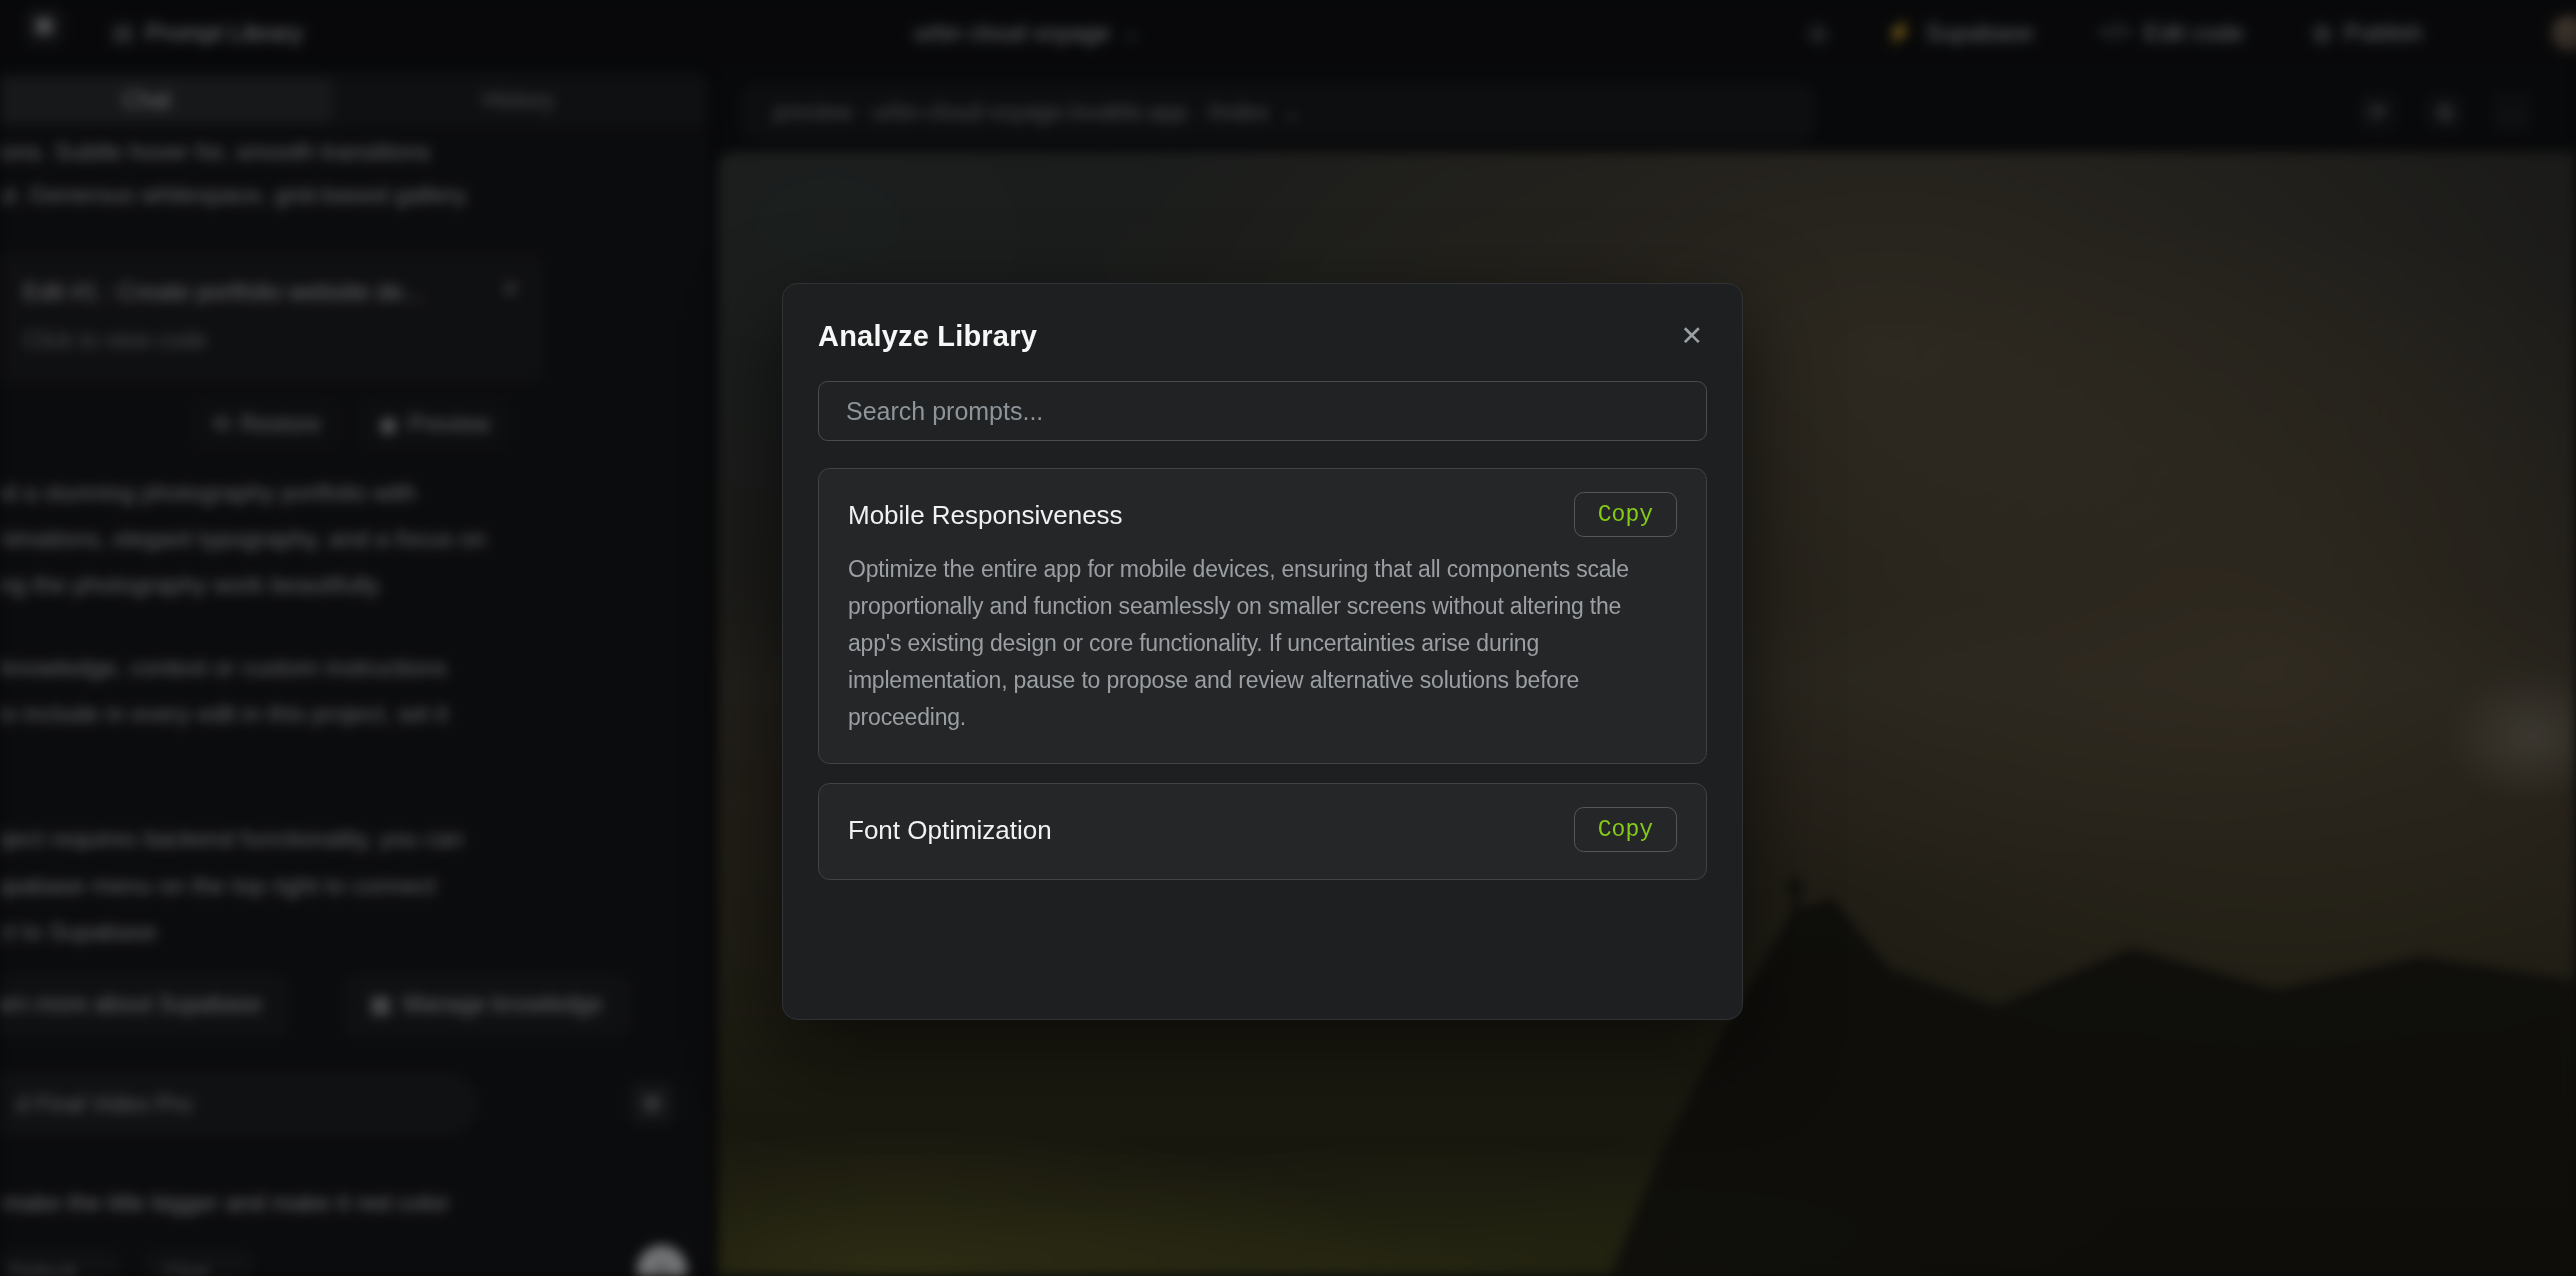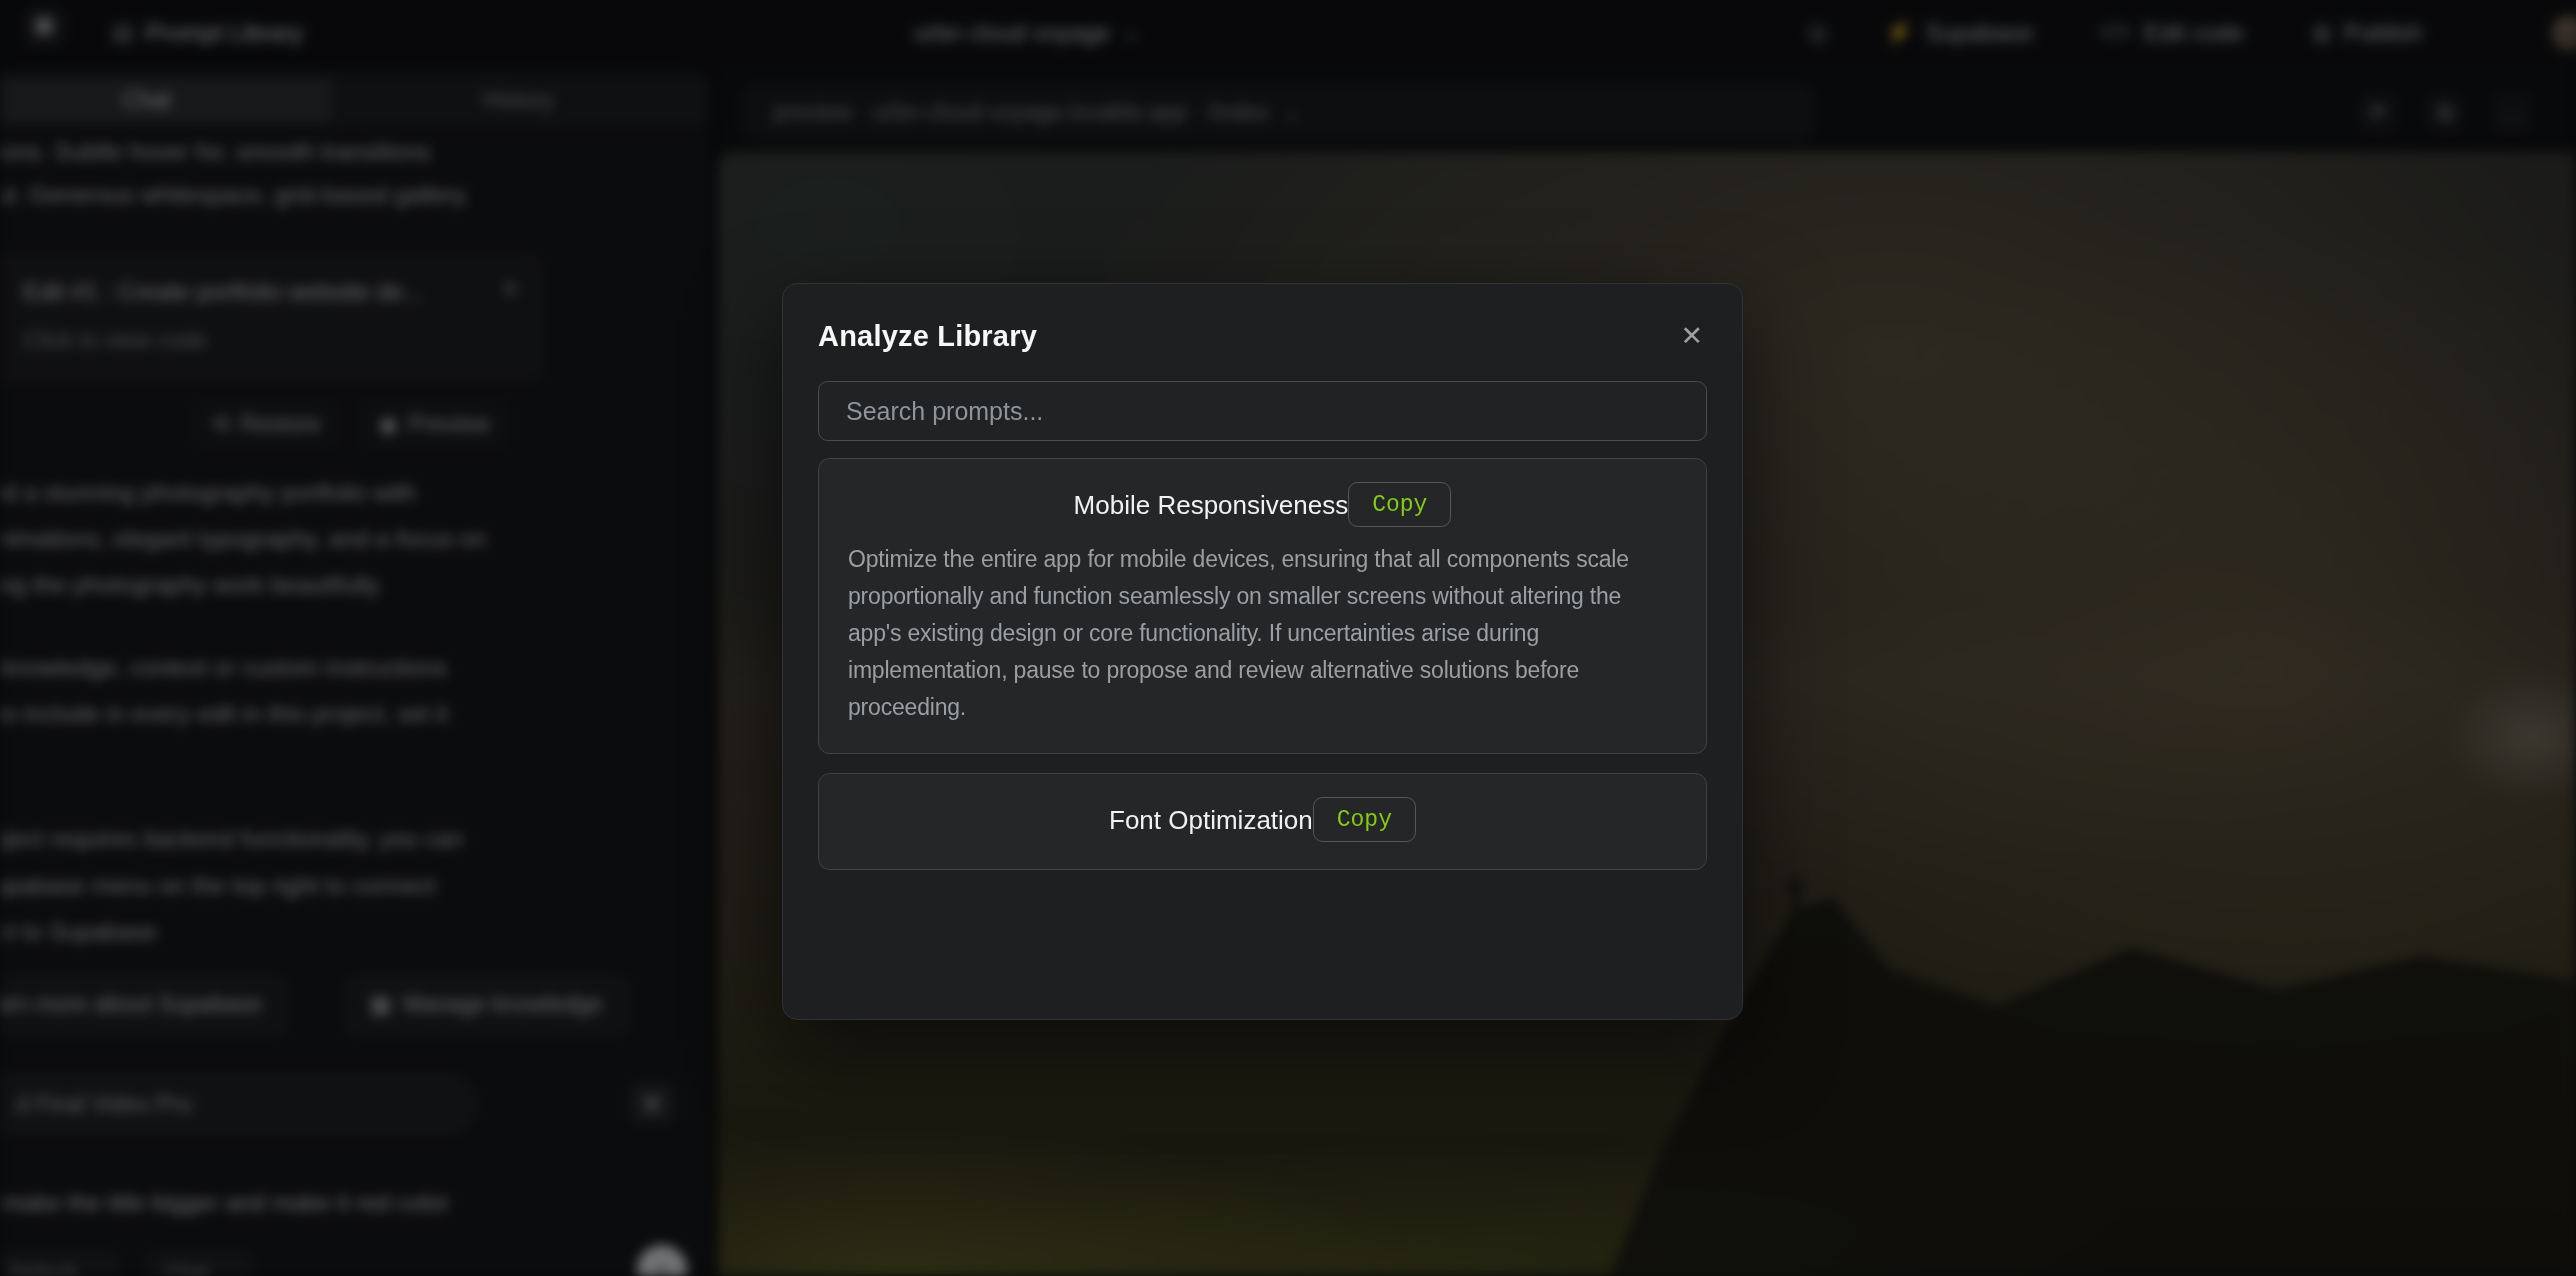--- a/index.html
+++ b/index.html
@@ -98,27 +98,27 @@
   .modal { position:absolute; left:782px; top:283px; width:961px; height:737px;
            background:#1d1f20; border:1px solid #303335; border-radius:15.4px;
            box-shadow:0 29px 87px rgba(0,0,0,.6); padding:33px 35px 54px; display:flex;
            flex-direction:column; }
   .modal-header { display:flex; align-items:center; justify-content:space-between; height:39px;
                   margin-bottom:25px; }
   .modal-title { color:#f6f7f7; font-size:29px; font-weight:bold; letter-spacing:0.2px; }
   .close-btn { background:none; border:none; color:#9aa0a4; font-size:27px; cursor:pointer;
                line-height:1; padding:3.9px; }
   .search { width:100%; height:60px; background:#202223; border:1px solid #494d51; border-radius:9.6px;
-            padding:0 27px; font-size:25px; color:#d7d9da; outline:none; margin-bottom:17px;
+            padding:0 27px; font-size:25px; color:#d7d9da; outline:none; margin-bottom:27px;
             font-family:"Liberation Sans", sans-serif; }
   .search::placeholder { color:#8e959a; }
   .prompt-list { flex:1; overflow:hidden; display:flex; flex-direction:column; gap:19px; }
   .prompt-card { background:#242628; border:1px solid #404446; border-radius:11.6px;
                  padding:23px 29px 27px; flex-shrink:0; }
-  .card-head { display:flex; align-items:flex-start; justify-content:center; }
+  .card-head { display:flex; align-items:flex-start; justify-content:space-between; }
   .card-title { color:#f0f1f2; font-size:26px; font-weight:500; padding-top:7.7px; }
   .copy-btn { background:transparent; border:1px solid #54585c; border-radius:9.6px; color:#84cc16;
               font-size:23px; padding:8.7px 23px; cursor:pointer;
               font-family:Liberation Mono, monospace; }
   .card-desc { color:#9b9fa3; font-size:23px; line-height:37px; letter-spacing:-0.2px; margin-top:13.5px; }
 </style>
 </head>
 <body>
 
 <div class="bg">

